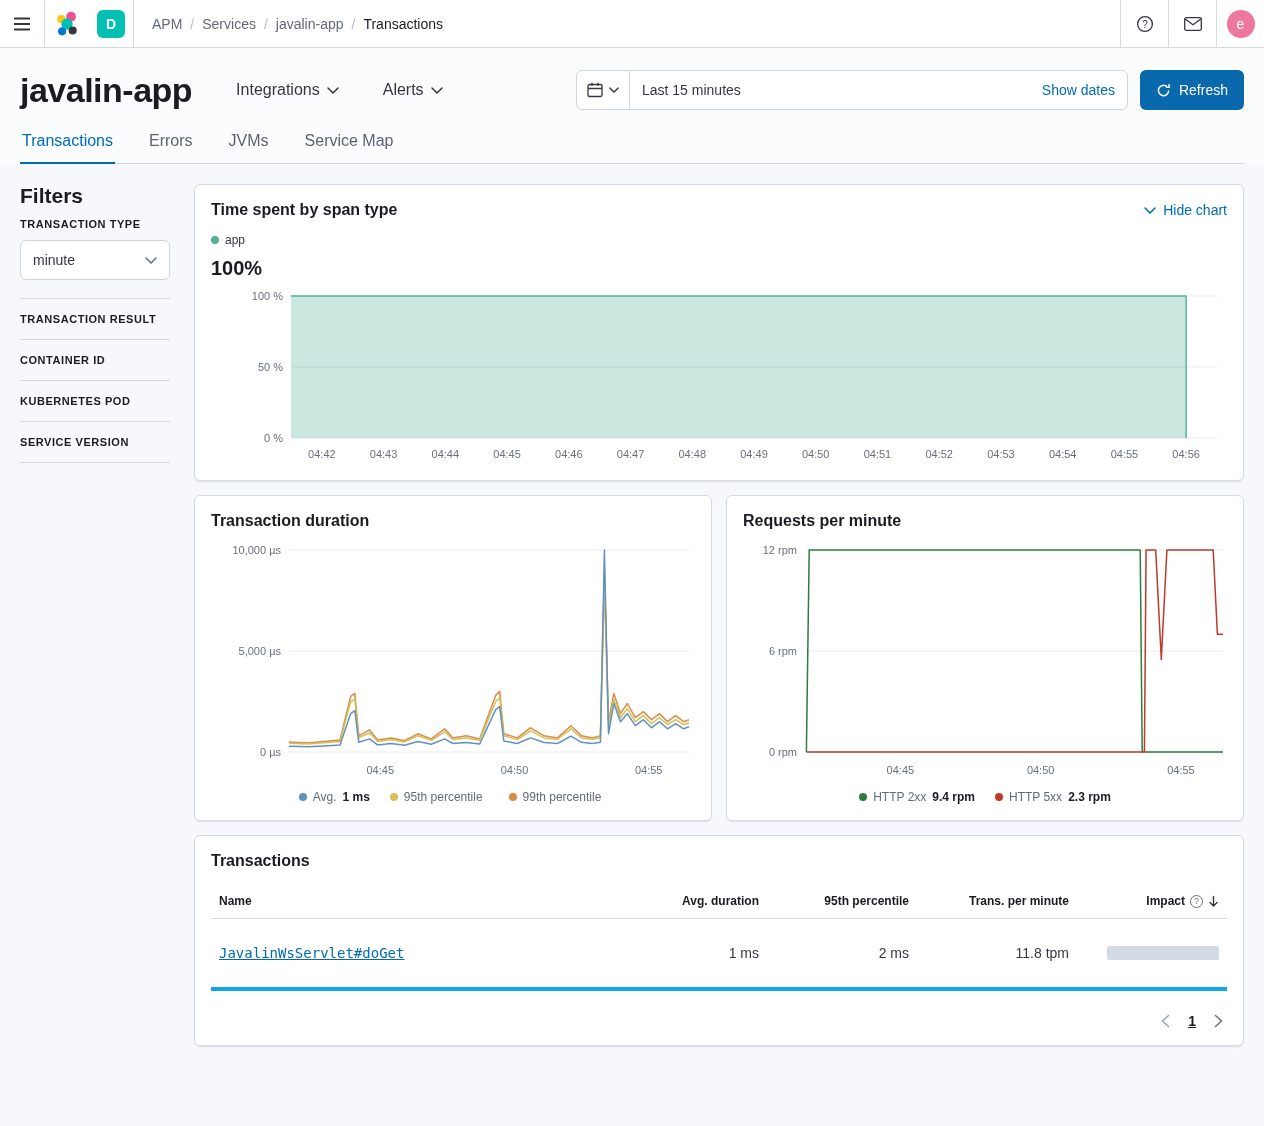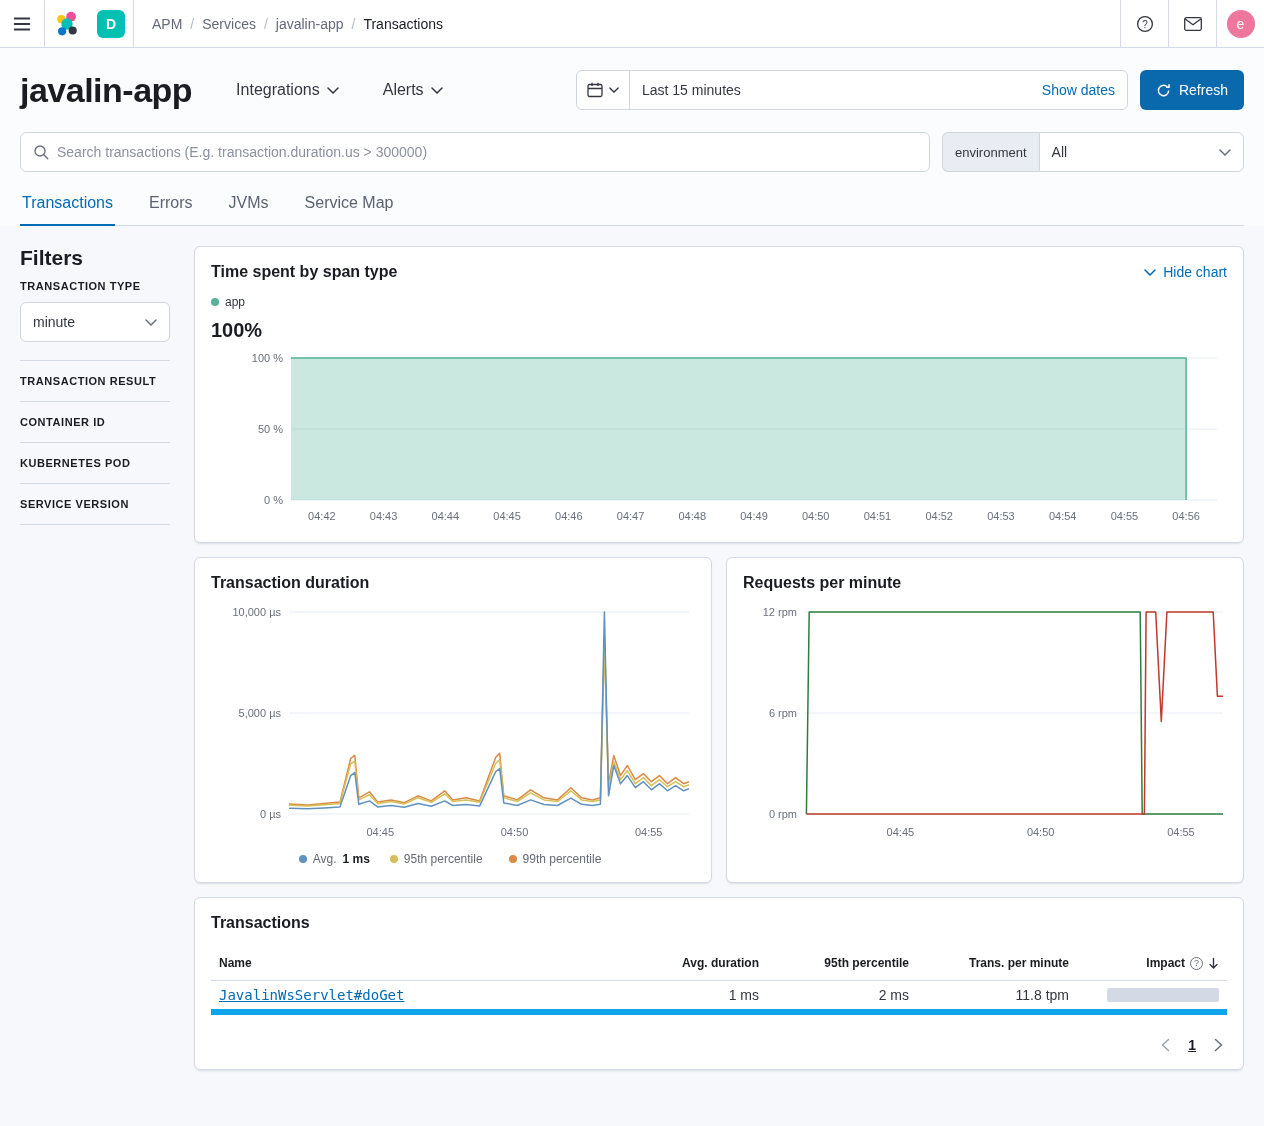--- a/index.html
+++ b/index.html
@@ -65,21 +65,21 @@
   .half-row { display: flex; gap: 14px; }
   .half-card { flex: 1; min-width: 0; }
   .half-card .chart-box { margin-top: 10px; }
   .chart-legend { display: flex; justify-content: center; gap: 20px; margin-top: 10px; font-size: 12px; color: #646a77; }
   .leg { display: flex; align-items: center; gap: 6px; }
   .leg b { color: #1a1c21; font-weight: 700; }
   
   table { width: 100%; border-collapse: collapse; margin-top: 14px; }
   th { font-size: 12px; font-weight: 700; color: #1a1c21; padding: 10px 8px; border-bottom: 1px solid #d3dae6; text-align: right; }
   th.name-col { text-align: left; }
-  td { font-size: 14px; padding: 6px 8px; border-bottom: 6px solid #0ea5e9; text-align: right; color: #343741; }
+  td { font-size: 14px; padding: 26px 8px; border-bottom: 4px solid #0ea5e9; text-align: right; color: #343741; }
   td.name-col { text-align: left; }
   .tx-link { font-family: "DejaVu Sans Mono", "Liberation Mono", monospace; color: #006bb4; text-decoration: underline; cursor: pointer; font-size: 14px; }
   .impact-wrap { display: flex; justify-content: flex-end; }
   .impact-bar { width: 112px; height: 14px; background: #d3dae6; border-radius: 2px; }
   .th-impact { display: inline-flex; align-items: center; gap: 5px; cursor: pointer; }
   .qmark { width: 13px; height: 13px; border: 1px solid #69707d; border-radius: 50%; font-size: 9px; color: #69707d; display: inline-flex; align-items: center; justify-content: center; font-weight: 400; }
   .pagination { display: flex; justify-content: flex-end; align-items: center; gap: 18px; margin-top: 22px; padding: 0 4px; }
   .pg-num { font-size: 14px; font-weight: 700; color: #1a1c21; text-decoration: underline; cursor: pointer; }
   .pg-arrow { cursor: pointer; display: flex; }
 </style>
@@ -170,38 +170,20 @@
       <button class="refresh-btn">
         <svg width="15" height="15" viewBox="0 0 16 16">
             <path d="M13.5 8a5.5 5.5 0 1 1-1.8-4.1" fill="none" stroke="#fff" stroke-width="1.6"></path>
             <path d="M13.9 1.2v3.2h-3.2" fill="none" stroke="#fff" stroke-width="1.6"></path>
           </svg>
         <span>Refresh</span>
       </button>
     </div>
   </div>
 
-  <div class="search-row">
-    <div class="search-box">
-      <svg width="16" height="16">
-          <circle cx="7" cy="7" r="5" fill="none" stroke="#69707d" stroke-width="1.4"></circle>
-          <path d="M10.8 10.8l4 4" stroke="#69707d" stroke-width="1.4" stroke-linecap="round"></path>
-        </svg>
-      <input type="text" placeholder="Search transactions (E.g. transaction.duration.us &gt; 300000)" style="">
-    </div>
-    <div class="env-group">
-      <div class="env-label">environment</div>
-      <div class="env-select">
-        <span>All</span>
-        <svg width="12" height="7" viewBox="0 0 12 7">
-            <path d="M1 1l5 5 5-5" fill="none" stroke="#69707d" stroke-width="1.5" stroke-linecap="round"></path>
-          </svg>
-      </div>
-    </div>
-  </div>
 
   <div class="tabs">
     <div class="tab active">Transactions</div>
     <div class="tab">Errors</div>
     <div class="tab">JVMs</div>
     <div class="tab">Service Map</div>
   </div>
 </div>
 
 <div class="content">
@@ -317,20 +299,32 @@
               <text x="54" y="115" text-anchor="end" font-size="11" fill="#69707d">6 rpm</text>
               <line x1="62" x2="480" y1="10" y2="10" stroke="#e6ebf2" stroke-width="1"></line>
               <text x="54" y="14" text-anchor="end" font-size="11" fill="#69707d">12 rpm</text>
               <text x="157.38255033557044" y="234" text-anchor="middle" font-size="11" fill="#69707d">04:45</text>
               <text x="297.6510067114094" y="234" text-anchor="middle" font-size="11" fill="#69707d">04:50</text>
               <text x="437.91946308724835" y="234" text-anchor="middle" font-size="11" fill="#69707d">04:55</text>
               <path d="M63.4 212.0L66.2 10.0L397.2 10.0L399.2 212.0L480.0 212.0" fill="none" stroke="#2e7d3e" stroke-width="1.5" stroke-linejoin="round"></path>
               <path d="M63.4 212.0L401.4 212.0L403.1 10.0L412.7 10.0L418.3 119.4L423.9 10.0L470.2 10.0L474.4 94.2L480.0 94.2" fill="none" stroke="#c0392b" stroke-width="1.5" stroke-linejoin="round"></path>
             </svg>
           </div>
+        <div class="chart-legend">
+          <span class="leg">
+            <span class="dot" style="background: rgb(46, 125, 62);"></span>
+            <span>HTTP 2xx</span>
+            <b>9.4 rpm</b>
+          </span>
+          <span class="leg">
+            <span class="dot" style="background: rgb(192, 57, 43);"></span>
+            <span>HTTP 5xx</span>
+            <b>2.3 rpm</b>
+          </span>
+        </div>
       </div>
     </div>
 
     <div class="card">
       <div class="card-title">Transactions</div>
       <table>
         <thead>
           <tr>
             <th class="name-col">Name</th>
             <th style="width:140px">Avg. duration</th>

